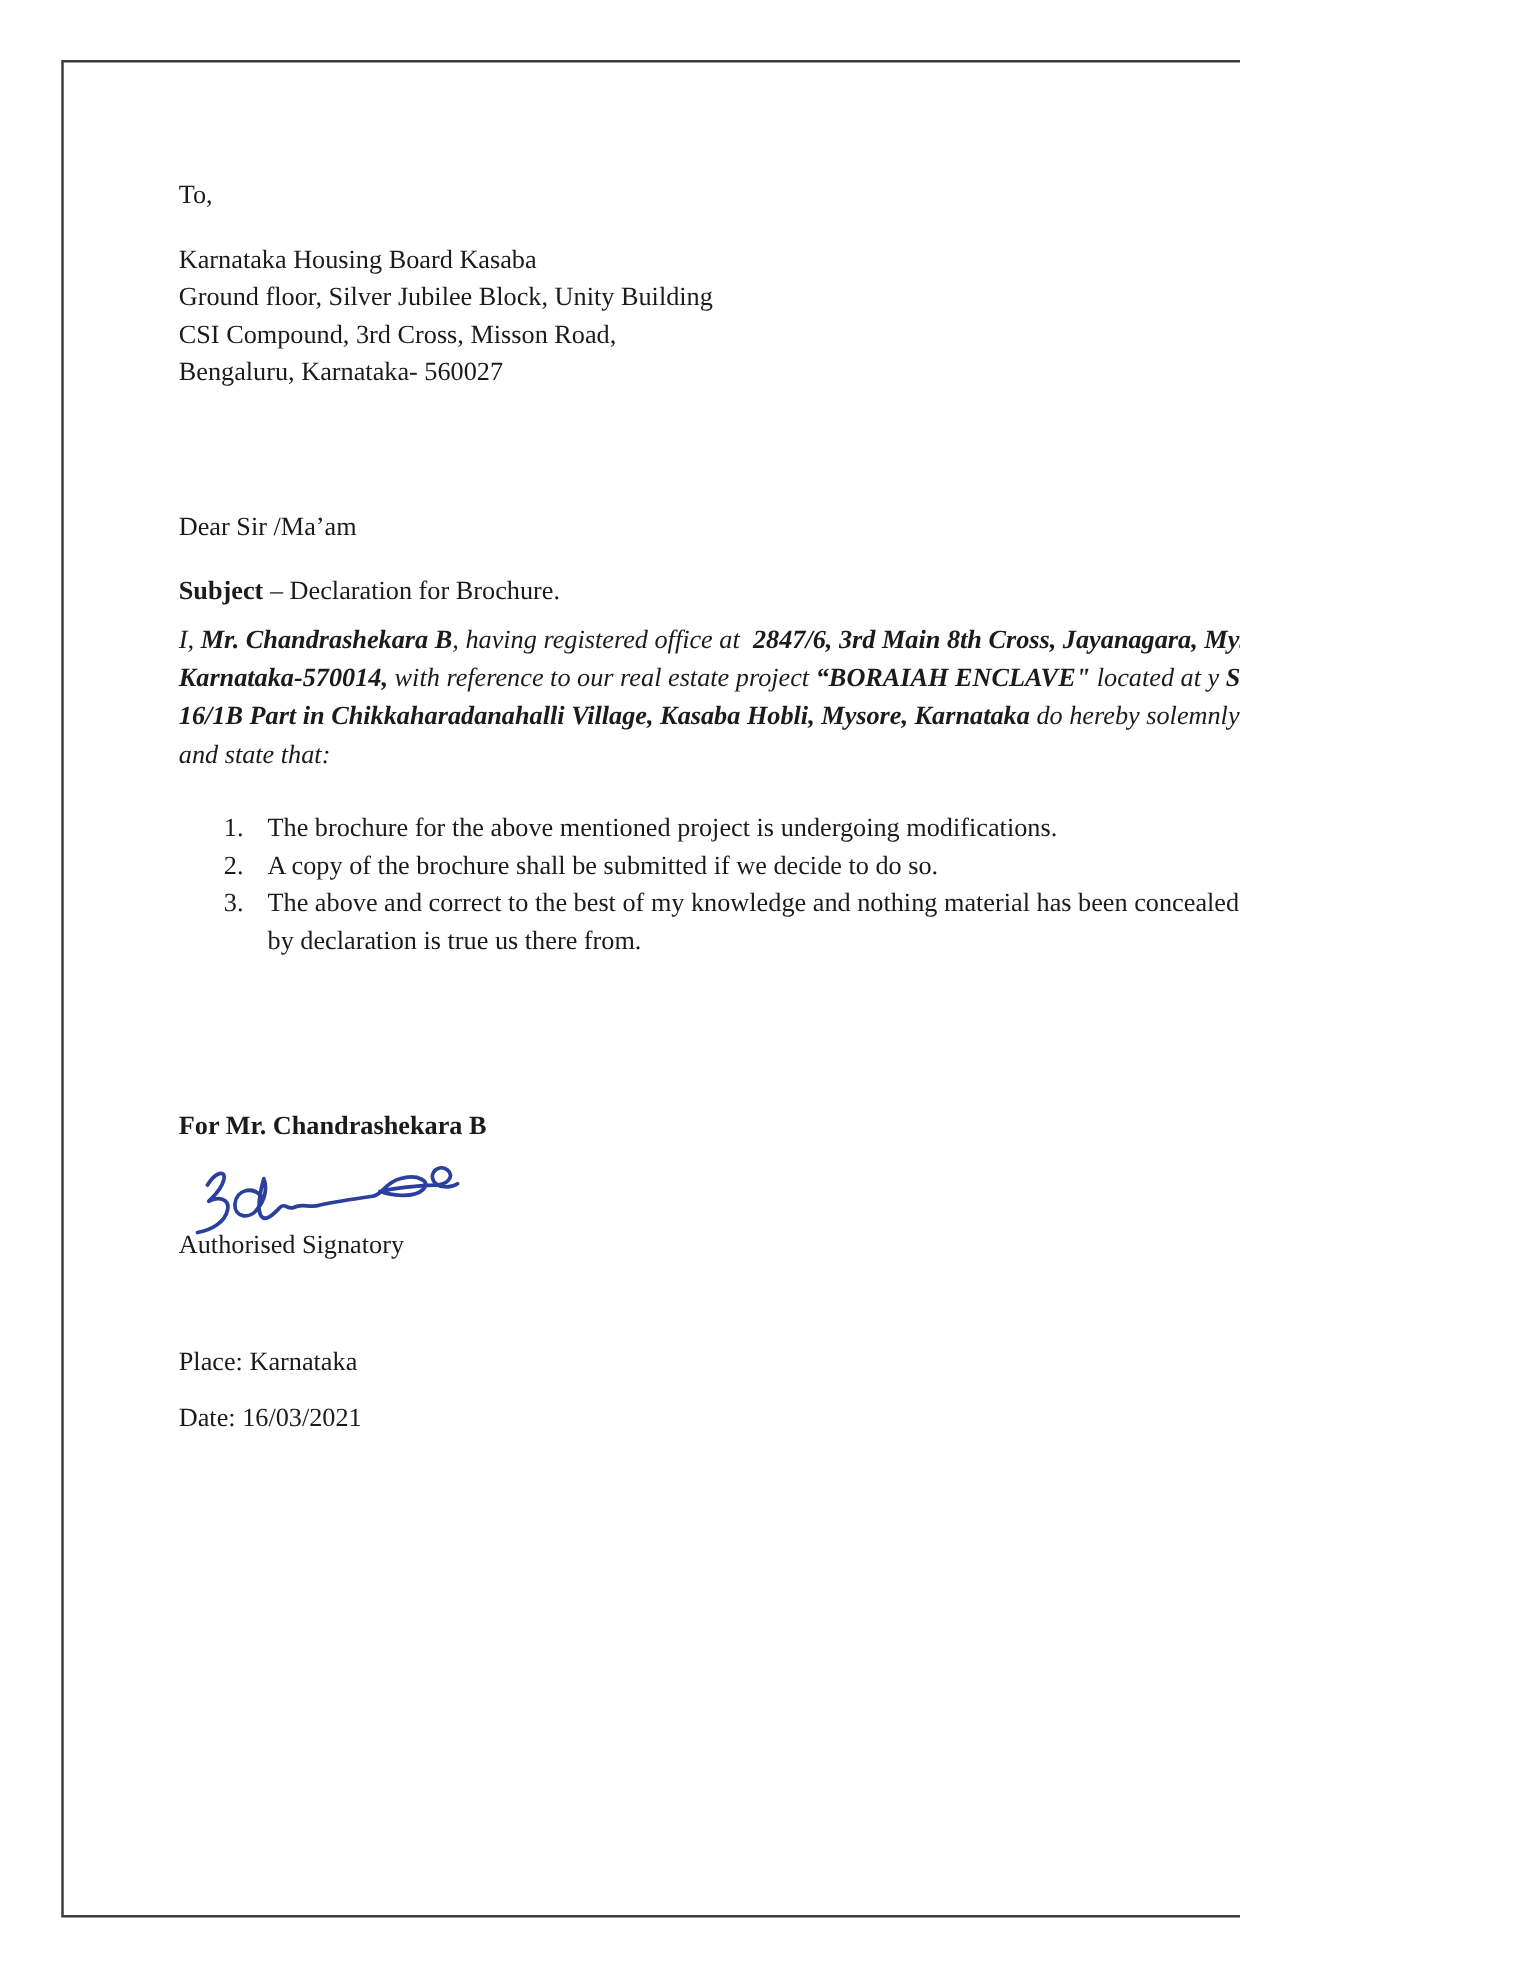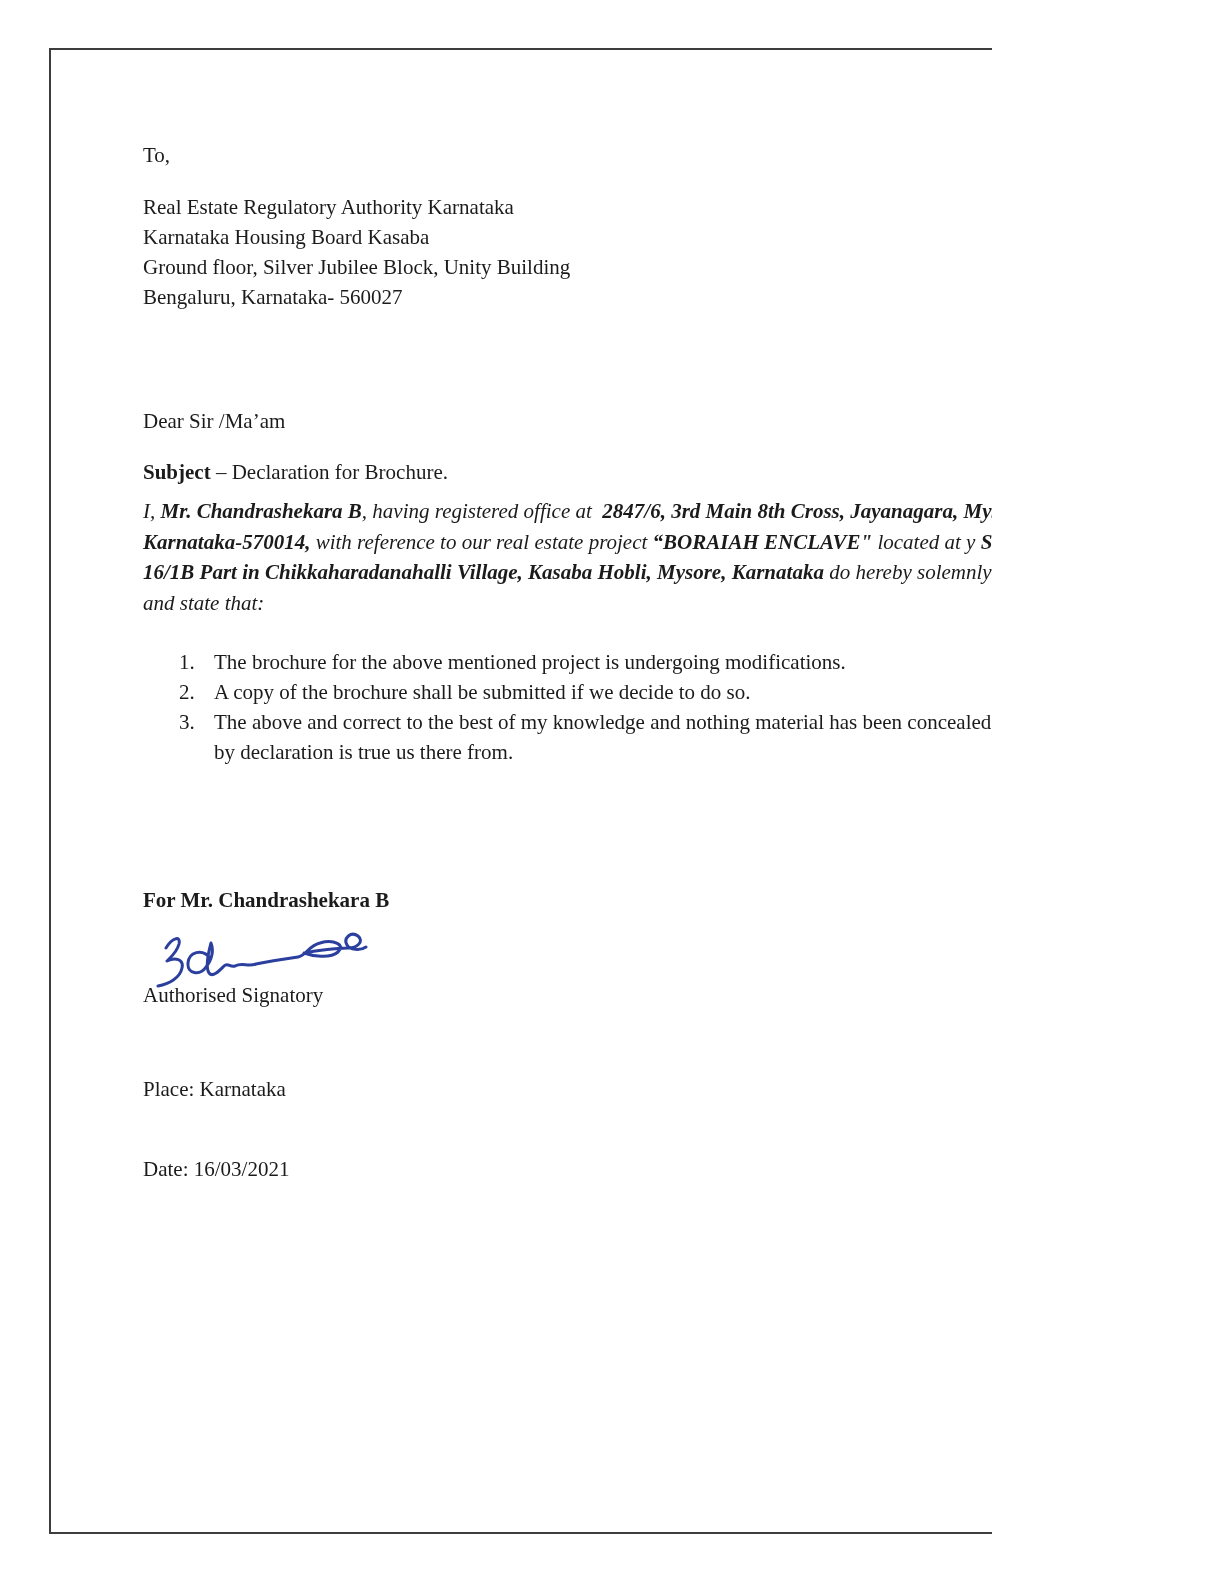--- a/index.html
+++ b/index.html
@@ -34,38 +34,38 @@
   .to-line        { top: 140px; }
   .address-block  { top: 192px; }
   .greeting-line  { top: 406px; }
   .subject-line   { top: 457px; }
   .body-par       { top: 496px; width: 945px; line-height: 30.5px; font-style: italic; }
   .decl-list      { top: 647px; }
   .for-line       { top: 885px; font-weight: bold; }
   .sig-wrap       { position: absolute; left: 148px; top: 918px; width: 240px; height: 95px; }
   .auth-line      { top: 980px; }
   .place-line     { top: 1074px; }
-  .date-line      { top: 1154px; }
+  .date-line      { top: 1119px; }
   b, .bold { font-weight: bold; margin-top: 30px; }
   .list-row { display: flex; line-height: 30px; }
   .list-num { width: 35px; flex: 0 0 35px; margin-left: 36px; }
   .list-text { width: 800px; }
 </style>
 </head>
 <body>
 
 <div class="page">
   <div class="page-border"></div>
 
   <div class="tblock to-line">To,</div>
 
   <div class="tblock address-block">
-    <div>Real Estate Regulatory Authority Karnataka</div>
     <div>Karnataka Housing Board Kasaba</div>
     <div>Ground floor, Silver Jubilee Block, Unity Building</div>
+    <div>CSI Compound, 3rd Cross, Misson Road,</div>
     <div>Bengaluru, Karnataka- 560027</div>
   </div>
 
   <div class="tblock greeting-line">Dear Sir /Ma’am</div>
 
   <div class="tblock subject-line">
     <b>Subject</b><span> – Declaration for Brochure.</span>
   </div>
 
   <div class="tblock body-par">

